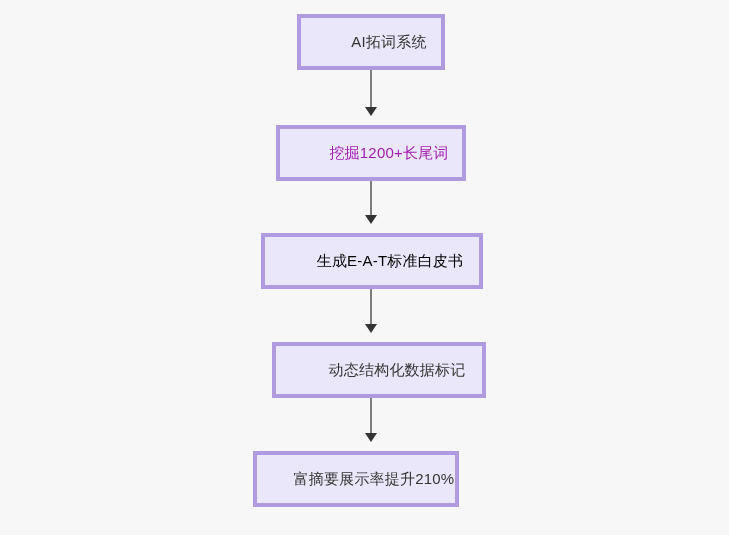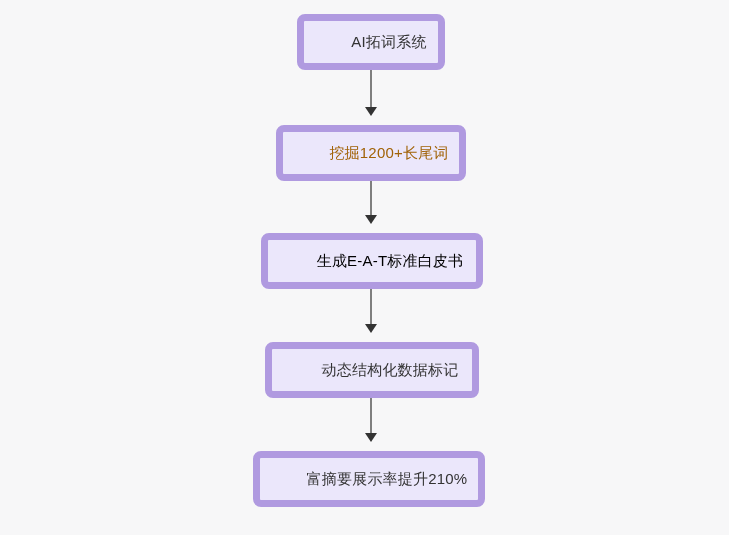--- a/index.html
+++ b/index.html
@@ -15,22 +15,22 @@
   }
   #flowchart {
     position: relative;
     width: 729px;
     height: 535px;
   }
   .node {
     position: absolute;
     box-sizing: border-box;
     background: #ebe7fb;
-    border: 7px solid #0ea5e9;
-    border-radius: 8px;
+    border: 4px solid #0ea5e9;
+    border-radius: 0px;
     display: flex;
     align-items: center;
     justify-content: center;
     color: #333333;
     font-size: 15px;
     line-height: 1.2;
     letter-spacing: 0.2px;
     white-space: nowrap;
     user-select: none;
     padding-left: 36px;
@@ -84,29 +84,29 @@
 
   <div class="edge" style="left: 371px; top: 398px;">
     <div class="edge-line" style="height: 35px; background: rgb(127, 127, 127);"></div>
     <div class="edge-arrow" style="top: 35px; border-top-color: rgb(51, 51, 51);"></div>
   </div>
 
   <div class="node" style="left: 297px; top: 14px; width: 148px; height: 56px; background: rgb(235, 231, 251); border-color: rgb(176, 154, 224); color: rgb(51, 51, 51);">
     <span class="node-label">AI拓词系统</span>
   </div>
 
-  <div class="node" style="left: 276px; top: 125px; width: 190px; height: 56px; background: rgb(235, 231, 251); border-color: rgb(176, 154, 224); color: #a16207;">
+  <div class="node" style="left: 276px; top: 125px; width: 190px; height: 56px; background: rgb(235, 231, 251); border-color: rgb(176, 154, 224); color: #a21caf;">
     <span class="node-label">挖掘1200+长尾词</span>
   </div>
 
   <div class="node" style="left: 261px; top: 233px; width: 222px; height: 56px; background: rgb(235, 231, 251); border-color: rgb(176, 154, 224); color: #000000;">
     <span class="node-label">生成E-A-T标准白皮书</span>
   </div>
 
-  <div class="node" style="left: 265px; top: 342px; width: 214px; height: 56px; background: rgb(235, 231, 251); border-color: rgb(176, 154, 224); color: rgb(51, 51, 51);">
+  <div class="node" style="left: 272px; top: 342px; width: 214px; height: 56px; background: rgb(235, 231, 251); border-color: rgb(176, 154, 224); color: rgb(51, 51, 51);">
     <span class="node-label">动态结构化数据标记</span>
   </div>
 
-  <div class="node" style="left: 253px; top: 451px; width: 232px; height: 56px; background: rgb(235, 231, 251); border-color: rgb(176, 154, 224); color: rgb(51, 51, 51);">
+  <div class="node" style="left: 253px; top: 451px; width: 206px; height: 56px; background: rgb(235, 231, 251); border-color: rgb(176, 154, 224); color: rgb(51, 51, 51);">
     <span class="node-label">富摘要展示率提升210%</span>
   </div>
 
 </div>
 
 </body></html>

